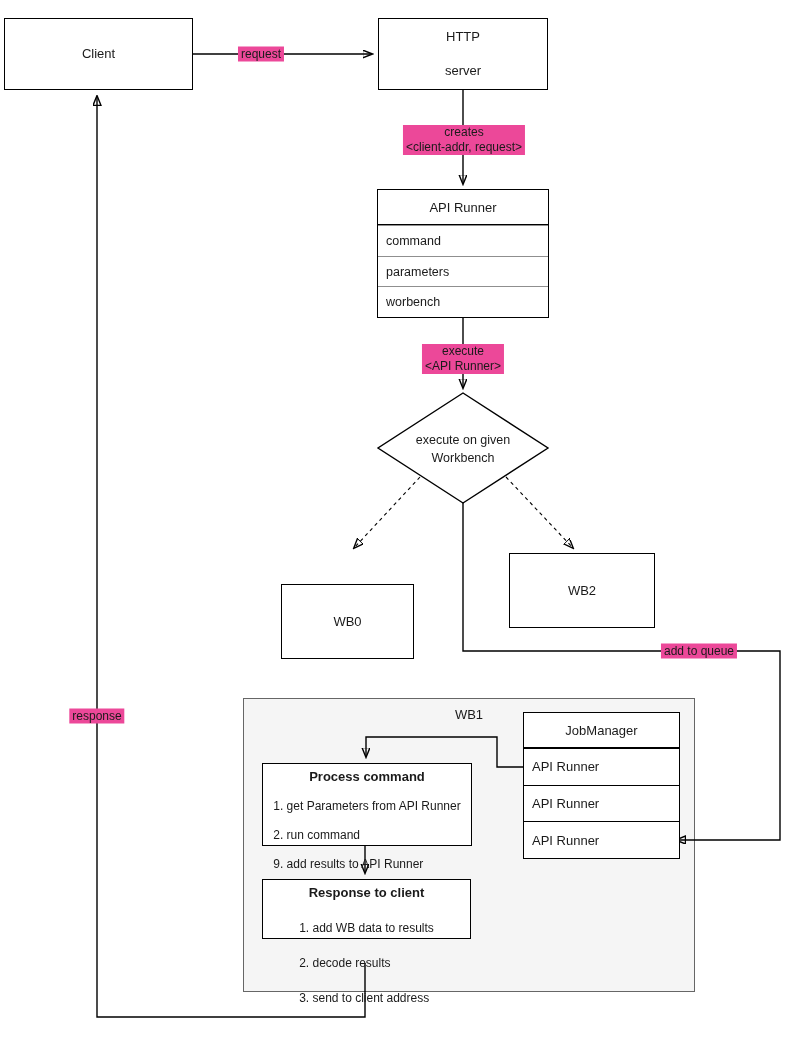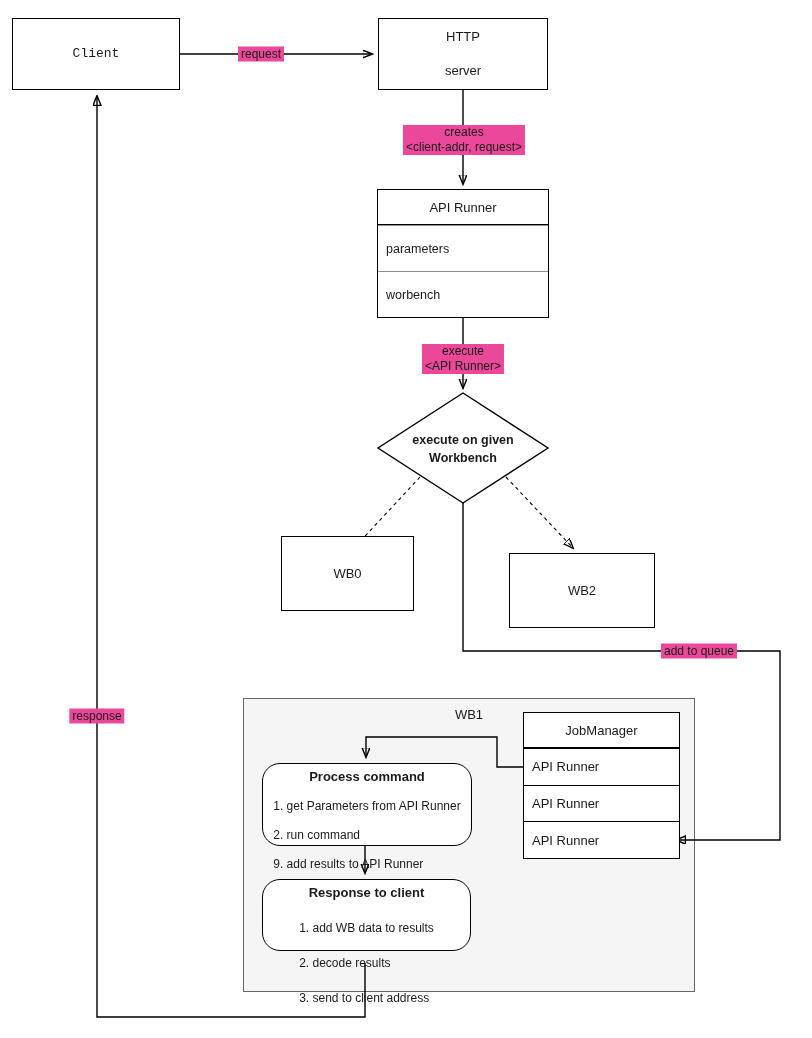--- a/index.html
+++ b/index.html
@@ -25,21 +25,21 @@
   .wb1-label { position:absolute; left:50%; top:8px; transform:translateX(-50%); font-size:13px; z-index:3; }
 
   .table { padding:0; display:flex; flex-direction:column; }
   .table .hdr { flex:0 0 34px; display:flex; align-items:center; justify-content:center; border-bottom:1.6px solid #000; }
   .table .row { flex:1 1 auto; display:flex; align-items:center; padding-left:8px; }
   .api-table .row { border-top:1px solid #8f8f8f; font-size:12.5px; }
   .api-table .row:first-of-type { border-top:none; }
   .jm-table .row { border-top:1.6px solid #000; }
   .jm-table .row:first-of-type { border-top:none; }
 
-  .step-box { text-align:center; padding-top:5px;border-radius:18px; }
+  .step-box { text-align:center; padding-top:5px; }
   .step-title { font-size:13px; font-weight:bold; line-height:15px; }
   .step-list { display:inline-block; text-align:left; font-size:12px; white-space:pre-line; }
   .proc .step-list { line-height:14.5px; }
   .resp .step-list { line-height:17.5px; margin-top:2px; }
 
   .edge-label {
     position:absolute; transform:translate(-50%,-50%); z-index:4;
     background:#ec4899; padding:0 3px; font-size:12px; line-height:15px;
     text-align:center; white-space:nowrap;
   }
@@ -68,41 +68,42 @@
     <path d="M463,503 L463,651 L780,651 L780,840 L676,840" marker-end="url(#arrow)"></path>
     <path d="M523,767 L497,767 L497,737 L366,737 L366,757" marker-end="url(#arrow)"></path>
     <path d="M365,846 L365,873" marker-end="url(#arrow)"></path>
     <path d="M365,963 L365,1017 L97,1017 L97,96" marker-end="url(#arrow)"></path>
   </svg>
 
   <div class="wb1" style="left:243px; top:698px; width:452px; height:294px;">
     <div class="wb1-label">WB1</div>
   </div>
 
-  <div class="box center-txt" style="left:12px; top:18px; width:168px; height:72px;font-family:Liberation Mono, monospace;">
+  <div class="box center-txt" style="left:4px; top:18px; width:189px; height:72px;">
     <span>Client</span>
   </div>
 
   <div class="box center-txt" style="left:378px; top:18px; width:170px; height:72px;gap:16px;">
     <span>HTTP</span>
     <span>server</span>
   </div>
 
   <div class="box table api-table" style="left:377px; top:189px; width:172px; height:129px;">
     <div class="hdr">API Runner</div>
+    <div class="row">command</div>
     <div class="row">parameters</div>
     <div class="row">worbench</div>
   </div>
 
-  <div class="diamond-label" style="left:463px; top:449px;font-weight:bold;">
+  <div class="diamond-label" style="left:463px; top:449px;">
     <div>execute on given</div>
     <div>Workbench</div>
   </div>
 
-  <div class="box center-txt" style="left:281px; top:536px; width:133px; height:75px;">
+  <div class="box center-txt" style="left:281px; top:584px; width:133px; height:75px;">
     <span>WB0</span>
   </div>
 
   <div class="box center-txt" style="left:509px; top:553px; width:146px; height:75px;">
     <span>WB2</span>
   </div>
 
   <div class="box table jm-table" style="left:523px; top:712px; width:157px; height:147px;">
     <div class="hdr">JobManager</div>
     <div class="row">API Runner</div>
@@ -112,21 +113,21 @@
 
   <div class="box step-box proc" style="left:262px; top:763px; width:210px; height:83px;">
     <div class="step-title">Process command</div>
     <div class="step-list">
       <div>1. get Parameters from API Runner</div>
       <div>2. run command</div>
       <div>9. add results to API Runner</div>
     </div>
   </div>
 
-  <div class="box step-box resp" style="left:262px; top:879px; width:209px; height:72px;">
+  <div class="box step-box resp" style="left:262px; top:879px; width:209px; height:60px;">
     <div class="step-title">Response to client</div>
     <div class="step-list">
       <div>1. add  WB data to results</div>
       <div>2. decode results</div>
       <div>3. send to client address</div>
     </div>
   </div>
 
   <div class="edge-label" style="left:261px; top:54px;">request</div>
 

